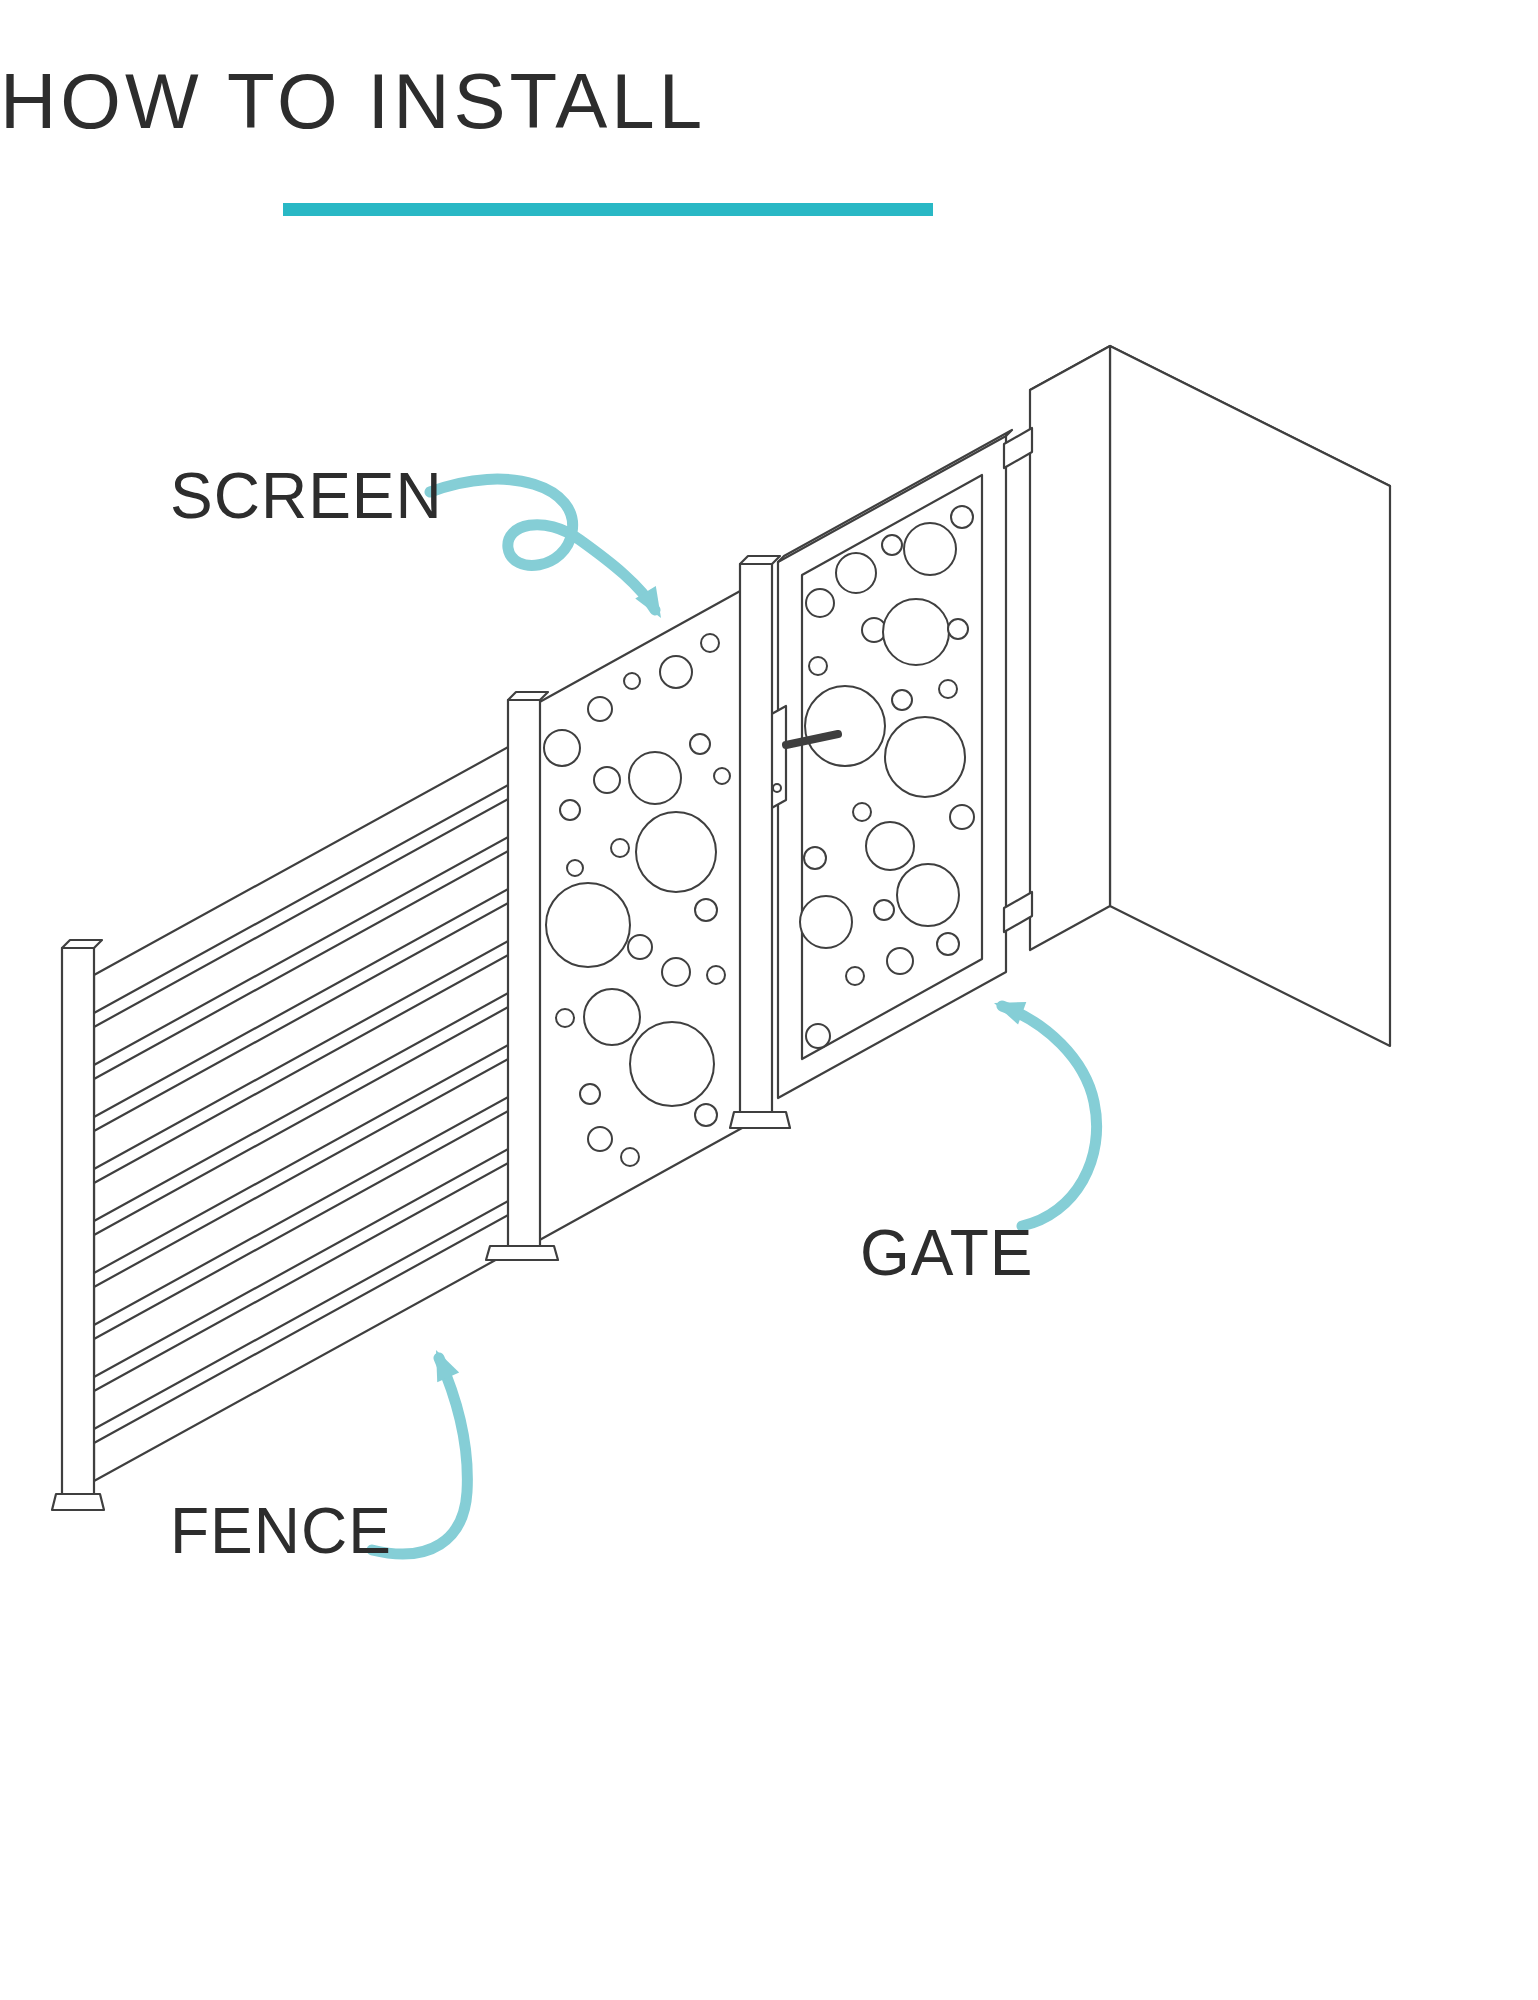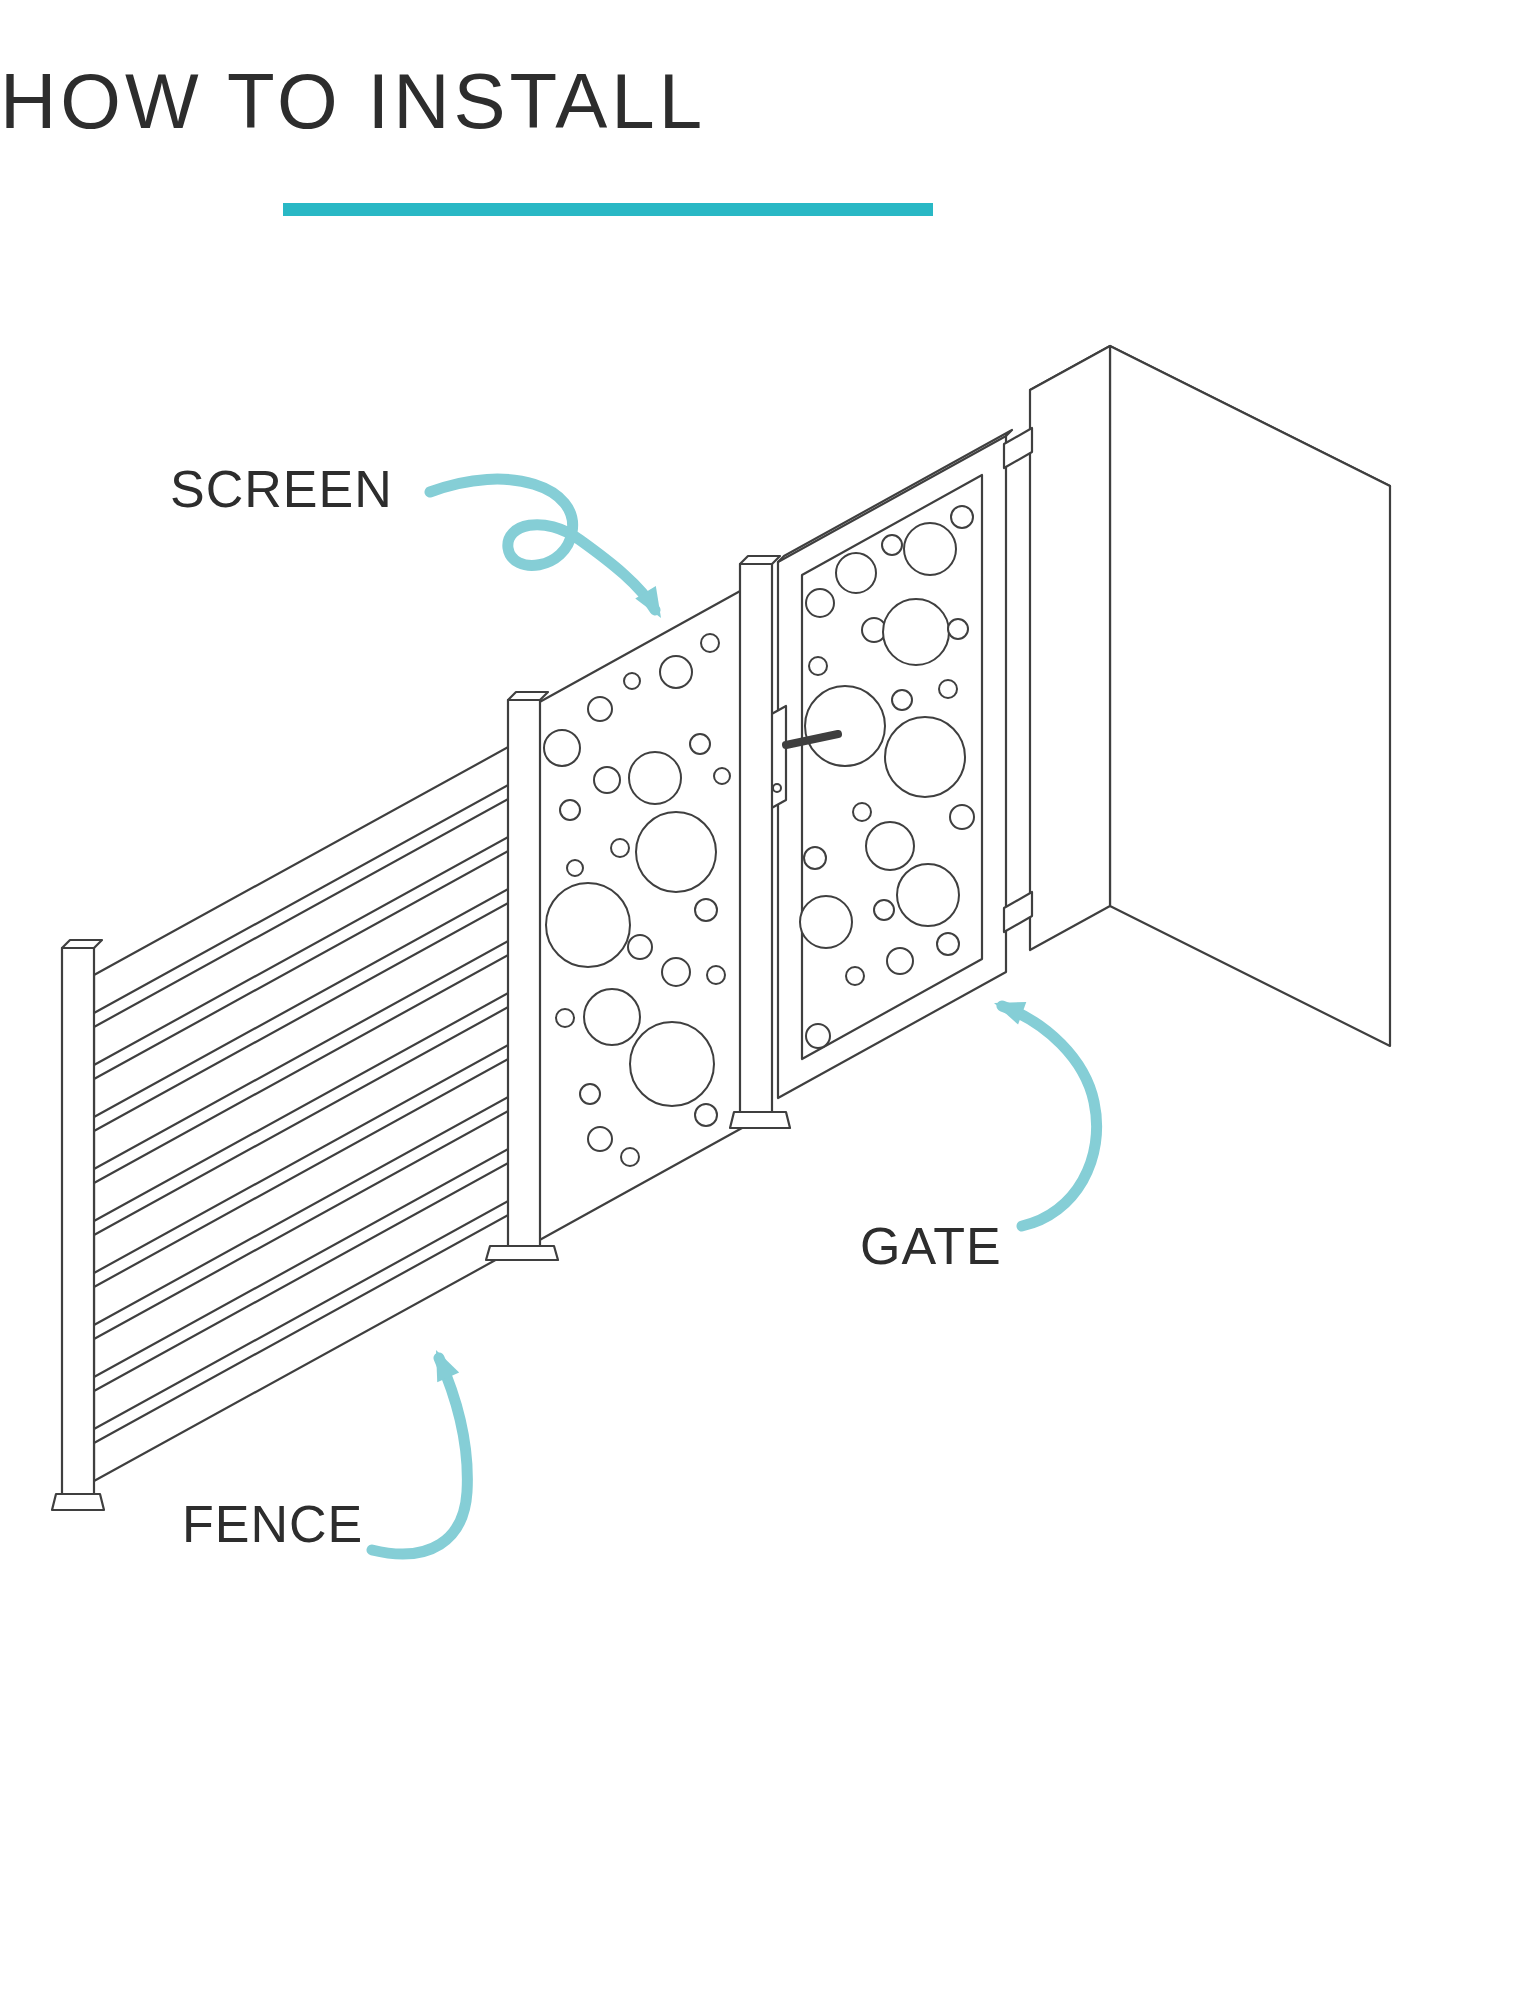--- a/index.html
+++ b/index.html
@@ -11,26 +11,26 @@
   .title{
     position:absolute;top:56px;left:0;width:1210px;text-align:left;
     font-size:78px;font-weight:300;letter-spacing:4px;color:var(--text,#303030);
     white-space:nowrap;
   }
   .underline{
     position:absolute;top:203px;left:283px;width:650px;height:13px;
     background:var(--accent,#29b8c5);
   }
   .diagram-label{
-    position:absolute;font-size:52px;font-weight:400;letter-spacing:1px;
+    position:absolute;font-size:64px;font-weight:400;letter-spacing:1px;
     color:var(--text,#2d2d2d);white-space:nowrap;
   }
   .label-screen{top:459px;left:170px;}
   .label-gate{top:1208px;left:860px;margin-top:8px;}
-  .label-fence{top:1494px;left:182px;}
+  .label-fence{top:1494px;left:170px;}
   svg.scene{position:absolute;left:0;top:0;}
   .ln{fill:none;stroke:var(--line,#3f3f3f);stroke-width:2.2;stroke-linejoin:round;stroke-linecap:round;}
   .wf{fill:#ffffff;stroke:var(--line,#3f3f3f);stroke-width:2.2;stroke-linejoin:round;}
   .bub{fill:#ffffff;stroke:var(--line,#3f3f3f);stroke-width:2;}
   .arrow{fill:none;stroke:var(--arrow,#85ced6);stroke-width:11;stroke-linecap:round;}
   .ah{fill:var(--arrow,#85ced6);stroke:none;}
 </style>
 </head>
 <body>
 

